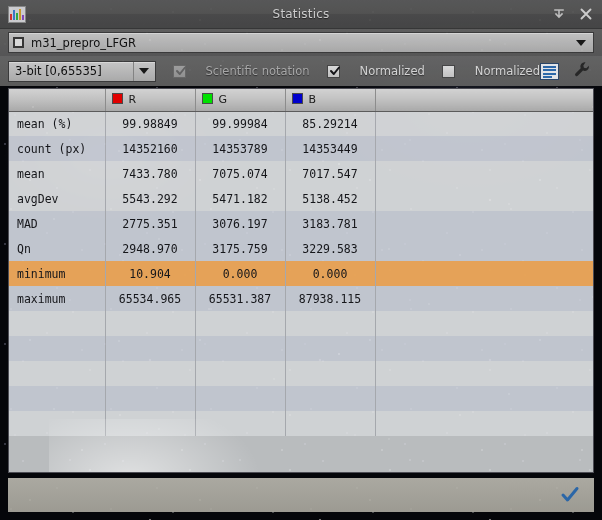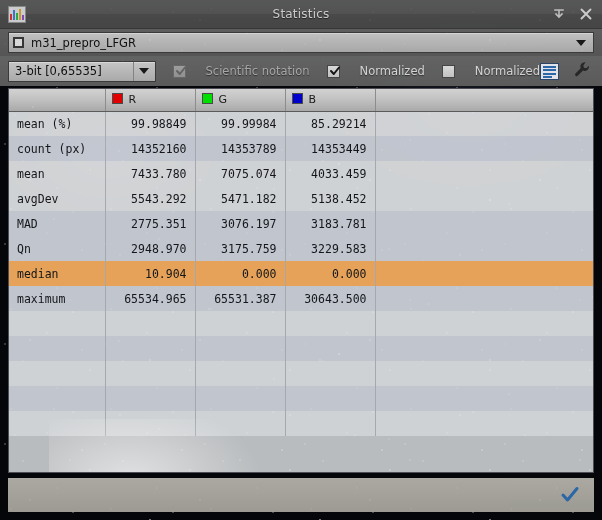--- a/index.html
+++ b/index.html
@@ -230,21 +230,21 @@
   }
   table#stats tbody td {
     height: 25px;
     padding: 0 8px;
     border-right: 1px solid rgba(150,152,158,.55);
     white-space: nowrap;
     overflow: hidden;
   }
   table#stats tbody td:last-child { border-right: none; }
   table#stats tbody td.label { text-align: left; }
-  table#stats tbody td.val { text-align: right; }
+  table#stats tbody td.val { text-align: center; }
   table#stats tbody tr.even { background: rgba(225,227,229,.55); }
   table#stats tbody tr.odd  { background: rgba(198,204,218,.55); }
   table#stats tbody tr.sel  { background: rgba(232,160,80,.93); }
 
   
   #bottombar {
     flex: 0 0 34px;
     display: flex; align-items: center; justify-content: flex-end;
     padding: 0 14px 0 0;
     background: linear-gradient(180deg,#b9b7ae,#a9a79e);
@@ -405,21 +405,21 @@
               <td class="label">count (px)</td>
               <td class="val">14352160</td>
               <td class="val">14353789</td>
               <td class="val">14353449</td>
               <td class="val"></td>
             </tr>
             <tr class="even">
               <td class="label">mean</td>
               <td class="val">7433.780</td>
               <td class="val">7075.074</td>
-              <td class="val">4033.459</td>
+              <td class="val">7017.547</td>
               <td class="val"></td>
             </tr>
             <tr class="even">
               <td class="label">avgDev</td>
               <td class="val">5543.292</td>
               <td class="val">5471.182</td>
               <td class="val">5138.452</td>
               <td class="val"></td>
             </tr>
             <tr class="odd">
@@ -430,31 +430,31 @@
               <td class="val"></td>
             </tr>
             <tr class="odd">
               <td class="label">Qn</td>
               <td class="val">2948.970</td>
               <td class="val">3175.759</td>
               <td class="val">3229.583</td>
               <td class="val"></td>
             </tr>
             <tr class="sel">
-              <td class="label">median</td>
+              <td class="label">minimum</td>
               <td class="val">10.904</td>
               <td class="val">0.000</td>
               <td class="val">0.000</td>
               <td class="val"></td>
             </tr>
             <tr class="odd">
               <td class="label">maximum</td>
               <td class="val">65534.965</td>
               <td class="val">65531.387</td>
-              <td class="val">30643.500</td>
+              <td class="val">87938.115</td>
               <td class="val"></td>
             </tr>
             <tr class="even">
               <td>&nbsp;</td>
               <td>&nbsp;</td>
               <td>&nbsp;</td>
               <td>&nbsp;</td>
               <td>&nbsp;</td>
             </tr>
             <tr class="odd">

